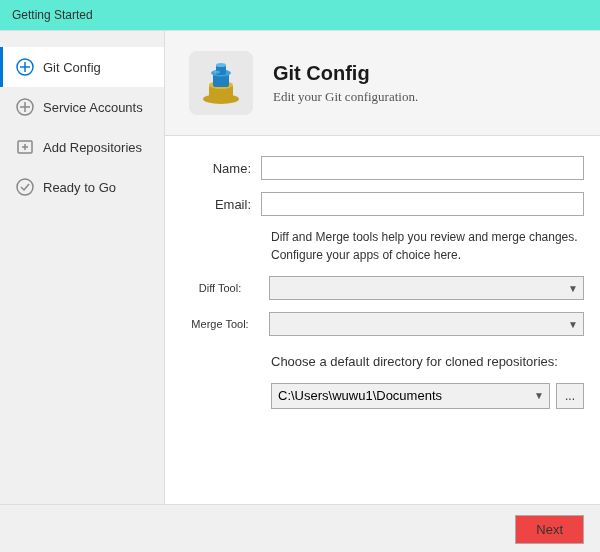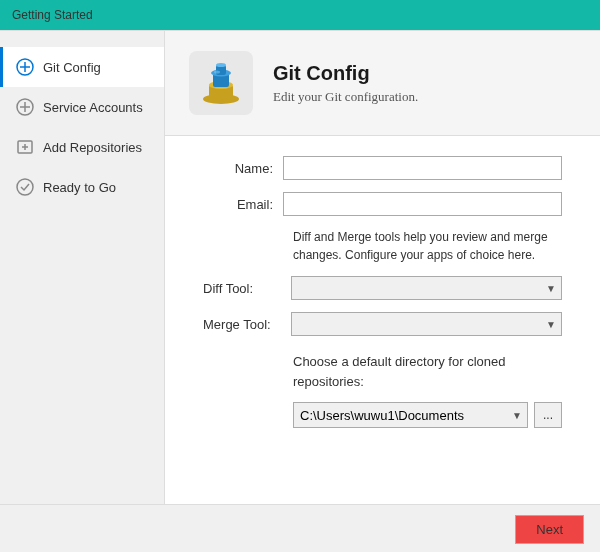--- a/index.html
+++ b/index.html
@@ -6,21 +6,21 @@
     body {
       font-family: 'Segoe UI', Arial, sans-serif;
       font-size: 13px;
       background: #f0f0f0;
       width: 600px;
       height: 552px;
       overflow: hidden;
     }
 
     .title-bar {
-      background: #14b8a6;
+      background: #5eead4;
       padding: 8px 12px;
       font-size: 12px;
       color: #333;
       border-bottom: 1px solid #ddd;
     }
 
     .main-container {
       display: flex;
       flex-direction: column;
       height: calc(552px - 29px);
@@ -111,21 +111,21 @@
 
     .header-text p {
       font-size: 13px;
       color: #555;
       font-family: Liberation Serif, serif;
     }
 
     
     .form-area {
       flex: 1;
-      padding: 20px 38px;
+      padding: 20px 16px;
       overflow-y: auto;
     }
 
     .form-row {
       display: flex;
       align-items: center;
       margin-bottom: 12px;
     }
 
     .form-label {
@@ -155,24 +155,24 @@
     }
 
     .form-select-row {
       display: flex;
       align-items: center;
       margin-bottom: 12px;
     }
 
     .select-label {
       width: 88px;
-      text-align: left;
+      text-align: center;
       padding-right: 10px;
       color: #333;
-      font-size: 13px;
+      font-size: 11px;
       flex-shrink: 0;
     }
 
     .select-wrapper {
       flex: 1;
       position: relative;
       display: flex;
       align-items: center;
     }
 

